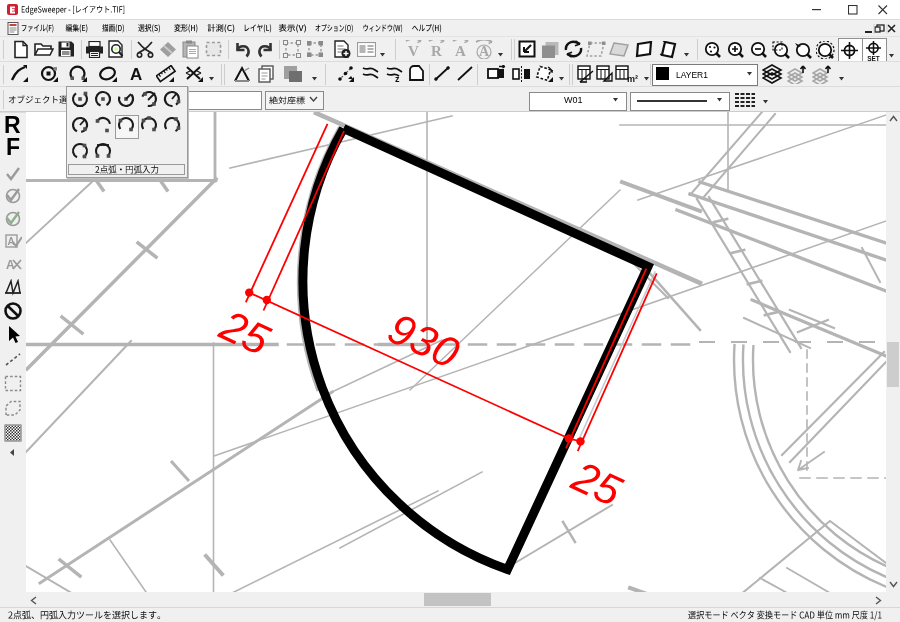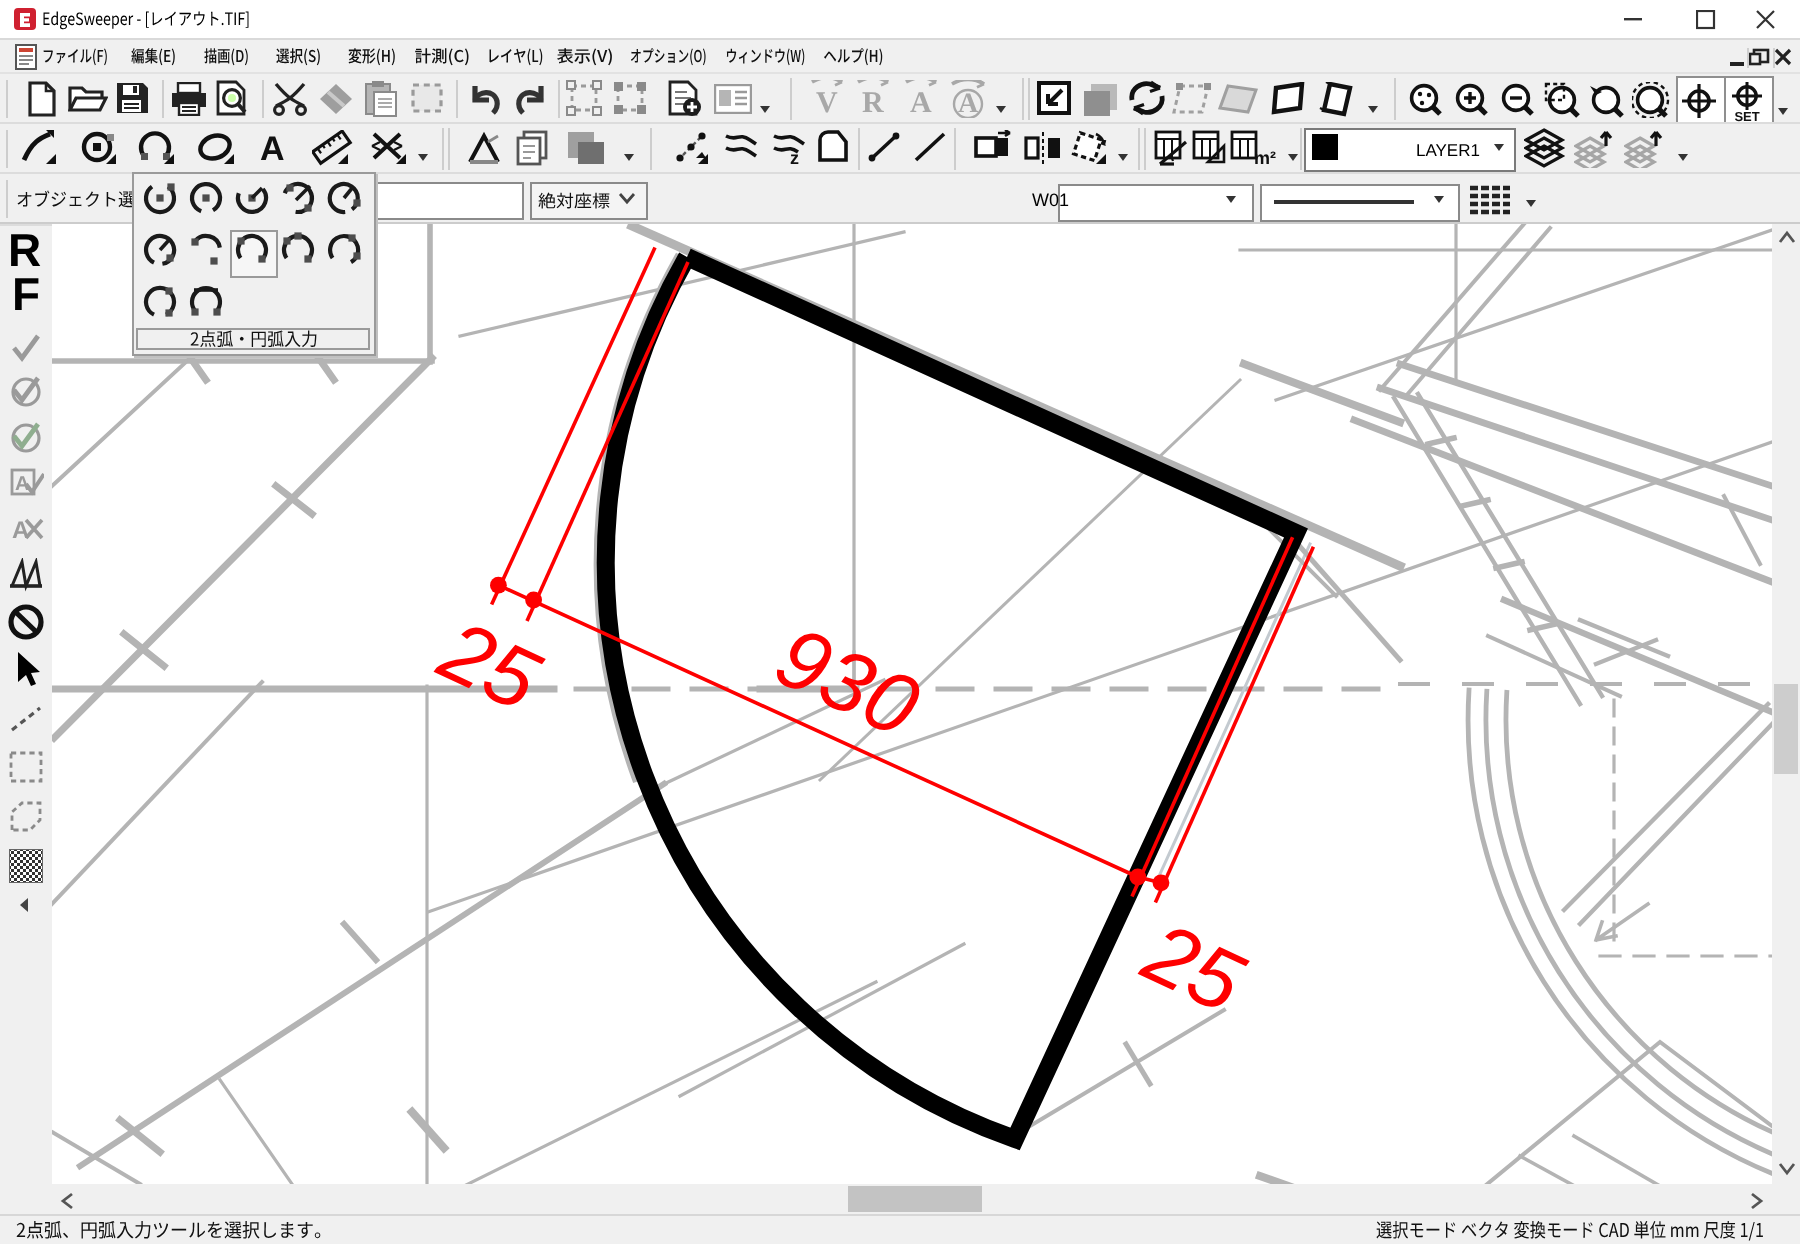--- a/index.html
+++ b/index.html
@@ -419,21 +419,21 @@
     <text x="12" y="17" font-size="9" font-weight="bold" fill="#111">m²</text>
   </svg>
 <svg class="abs" style="left:643px;top:76px" width="8" height="6">
     <path d="M1 1 h5 l-2.5 3.5z" fill="#333"></path>
   </svg>
 <div class="vsep" style="left:650px;top:64px;height:21px"></div>
 <div class="vsep" style="left:653px;top:64px;height:21px"></div>
 
 <div class="abs" style="left:652px;top:64px;width:104px;height:20px;background:#fff;border:1px solid #7a7a7a"></div>
 <div class="abs" style="left:656px;top:67px;width:13px;height:13px;background:#000"></div>
-<div class="abs" style="left:708px;top:70px;font-size:8.5px;color:#000">LAYER1</div>
+<div class="abs" style="left:676px;top:70px;font-size:8.5px;color:#000">LAYER1</div>
 <svg class="abs" style="left:746px;top:71px" width="8" height="6">
     <path d="M1 1 h5 l-2.5 3.5z" fill="#333"></path>
   </svg>
 <svg class="abs" style="left:762px;top:64px" width="21" height="20">
     <path d="M10 1 L19 6 L10 11 L1 6z" fill="none" stroke="#111" stroke-width="1.6"></path>
     <path d="M10 5 L19 10 L10 15 L1 10z" fill="none" stroke="#111" stroke-width="1.6"></path>
     <path d="M10 9 L19 14 L10 19 L1 14z" fill="none" stroke="#111" stroke-width="1.6"></path>
   </svg>
 <svg class="abs" style="left:787px;top:64px" width="21" height="20">
     <path d="M8 5 L15 9 L8 13 L1 9z" fill="none" stroke="#a6a6a6" stroke-width="1.6"></path>
@@ -462,21 +462,21 @@
 
 <div class="abs" style="left:265px;top:91px;width:57px;height:17px;background:#f4f4f4;border:1px solid #8a8a8a"></div>
 <svg class="abs" style="left:0;top:0;overflow:visible" width="1" height="1">
     <path transform="translate(269,103.5) scale(1.0588,1)" d="M5.6 -4.6H6.1V-2.4H5.6ZM4.8 -6.4H6.6V-5.8H4.5ZM6.4 -6.4H6.5L6.6 -6.4L7.0 -6.1Q6.9 -5.8 6.8 -5.5Q6.6 -5.1 6.4 -4.8Q6.2 -4.5 6.1 -4.3Q6.0 -4.4 5.9 -4.5Q5.8 -4.6 5.7 -4.6Q5.8 -4.9 5.9 -5.1Q6.1 -5.4 6.2 -5.7Q6.3 -6.0 6.4 -6.2ZM3.9 -4.8H4.5V-0.4Q4.5 -0.1 4.6 -0.0Q4.7 0.1 5.1 0.1Q5.2 0.1 5.4 0.1Q5.6 0.1 5.8 0.1Q6.1 0.1 6.3 0.1Q6.5 0.1 6.7 0.1Q6.9 0.1 7.0 0.1Q7.3 0.1 7.4 -0.0Q7.5 -0.1 7.6 -0.4Q7.6 -0.6 7.6 -1.1Q7.7 -1.1 7.9 -1.0Q8.1 -0.9 8.2 -0.9Q8.1 -0.3 8.0 0.0Q7.9 0.4 7.7 0.5Q7.5 0.6 7.1 0.6Q7.0 0.6 6.8 0.6Q6.6 0.6 6.3 0.6Q6.1 0.6 5.8 0.6Q5.6 0.6 5.4 0.6Q5.2 0.6 5.1 0.6Q4.6 0.6 4.4 0.6Q4.1 0.5 4.0 0.2Q3.9 0.0 3.9 -0.4ZM4.2 -2.7H7.6V-2.1H4.2ZM4.8 -7.2 5.4 -7.0Q5.2 -6.4 4.9 -5.8Q4.6 -5.2 4.3 -4.7Q4.0 -4.2 3.6 -3.8Q3.6 -3.9 3.5 -3.9Q3.4 -4.0 3.3 -4.1Q3.2 -4.2 3.1 -4.2Q3.5 -4.6 3.8 -5.0Q4.1 -5.5 4.3 -6.1Q4.6 -6.6 4.8 -7.2ZM4.2 -4.8H7.9V-1.8H7.3V-4.2H4.2ZM1.7 -7.1 2.2 -6.9Q2.1 -6.6 1.9 -6.3Q1.7 -5.9 1.5 -5.6Q1.3 -5.3 1.2 -5.1L0.7 -5.3Q0.9 -5.5 1.1 -5.8Q1.2 -6.2 1.4 -6.5Q1.6 -6.9 1.7 -7.1ZM2.6 -6.2 3.2 -5.9Q2.9 -5.4 2.5 -4.9Q2.2 -4.4 1.8 -3.9Q1.4 -3.3 1.1 -3.0L0.7 -3.2Q1.0 -3.5 1.2 -3.8Q1.5 -4.2 1.7 -4.6Q2.0 -5.0 2.2 -5.4Q2.4 -5.8 2.6 -6.2ZM0.3 -5.4 0.6 -5.8Q0.9 -5.6 1.1 -5.3Q1.4 -5.1 1.6 -4.9Q1.8 -4.6 1.9 -4.4L1.5 -4.0Q1.4 -4.2 1.2 -4.4Q1.0 -4.6 0.8 -4.9Q0.6 -5.1 0.3 -5.4ZM2.3 -4.2 2.8 -4.4Q2.9 -4.1 3.1 -3.8Q3.3 -3.5 3.4 -3.2Q3.5 -2.9 3.6 -2.6L3.1 -2.4Q3.0 -2.7 2.9 -3.0Q2.8 -3.3 2.6 -3.6Q2.5 -3.9 2.3 -4.2ZM0.3 -3.3Q0.8 -3.3 1.6 -3.4Q2.4 -3.4 3.2 -3.5L3.2 -2.9Q2.4 -2.9 1.7 -2.8Q0.9 -2.8 0.3 -2.7ZM2.5 -2.2 3.0 -2.3Q3.2 -2.0 3.3 -1.5Q3.5 -1.1 3.5 -0.8L3.1 -0.6Q3.0 -0.9 2.8 -1.4Q2.7 -1.8 2.5 -2.2ZM0.8 -2.3 1.3 -2.2Q1.2 -1.6 1.1 -1.0Q0.9 -0.4 0.7 -0.0Q0.7 -0.0 0.6 -0.1Q0.5 -0.1 0.4 -0.2Q0.3 -0.2 0.2 -0.3Q0.4 -0.6 0.6 -1.2Q0.7 -1.7 0.8 -2.3ZM1.7 -3.1H2.3V0.7H1.7Z M12.7 -5.1H16.6V-4.5H12.7ZM9.0 -5.7H12.9V-5.1H9.0ZM15.0 -7.1H15.6V-0.2Q15.6 0.1 15.5 0.3Q15.5 0.5 15.3 0.5Q15.1 0.6 14.7 0.7Q14.4 0.7 13.9 0.7Q13.8 0.6 13.8 0.5Q13.8 0.3 13.7 0.2Q13.7 0.1 13.6 0.0Q14.0 0.0 14.4 0.0Q14.7 0.0 14.8 0.0Q14.9 0.0 15.0 -0.0Q15.0 -0.1 15.0 -0.2ZM12.8 -3.3 13.3 -3.6Q13.5 -3.3 13.7 -3.0Q13.9 -2.6 14.0 -2.3Q14.2 -2.0 14.2 -1.7L13.7 -1.4Q13.6 -1.7 13.5 -2.0Q13.3 -2.4 13.2 -2.7Q13.0 -3.1 12.8 -3.3ZM9.2 -3.9 9.7 -4.3Q10.1 -3.9 10.5 -3.4Q10.9 -2.9 11.3 -2.5Q11.6 -2.0 11.9 -1.5Q12.2 -1.1 12.4 -0.7L11.9 -0.3Q11.7 -0.7 11.4 -1.1Q11.1 -1.6 10.8 -2.1Q10.4 -2.6 10.0 -3.0Q9.6 -3.5 9.2 -3.9ZM10.6 -7.1H11.2V-5.4H10.6ZM11.6 -4.9 12.2 -4.9Q12.0 -3.6 11.6 -2.5Q11.2 -1.5 10.6 -0.7Q10.1 0.0 9.2 0.6Q9.2 0.5 9.1 0.5Q9.0 0.4 8.9 0.3Q8.8 0.2 8.8 0.1Q9.6 -0.4 10.1 -1.1Q10.7 -1.8 11.0 -2.8Q11.4 -3.8 11.6 -4.9Z M21.5 -5.3H22.1V0.2H21.5ZM19.2 -1.9H24.6V-1.4H19.2ZM18.6 -0.1H25.1V0.5H18.6ZM20.0 -5.2 20.6 -5.1Q20.4 -4.2 20.1 -3.5Q19.8 -2.8 19.2 -2.3Q19.1 -2.3 19.1 -2.4Q19.0 -2.5 18.9 -2.6Q18.8 -2.6 18.7 -2.7Q19.3 -3.1 19.6 -3.7Q19.9 -4.3 20.0 -5.2ZM19.8 -3.8 20.1 -4.2Q20.4 -4.0 20.6 -3.8Q20.8 -3.5 21.0 -3.3Q21.3 -3.1 21.4 -2.9L21.0 -2.5Q20.9 -2.7 20.7 -2.9Q20.5 -3.1 20.2 -3.4Q20.0 -3.6 19.8 -3.8ZM23.4 -5.2 24.0 -5.1Q23.8 -4.2 23.5 -3.5Q23.1 -2.8 22.6 -2.4Q22.5 -2.5 22.4 -2.5Q22.4 -2.6 22.3 -2.7Q22.2 -2.8 22.1 -2.8Q22.7 -3.2 23.0 -3.8Q23.3 -4.4 23.4 -5.2ZM23.1 -3.8 23.5 -4.2Q23.8 -4.0 24.1 -3.7Q24.4 -3.5 24.7 -3.2Q24.9 -3.0 25.1 -2.8L24.7 -2.3Q24.5 -2.5 24.3 -2.8Q24.0 -3.1 23.7 -3.3Q23.4 -3.6 23.1 -3.8ZM21.2 -7.1H21.8V-5.8H21.2ZM18.3 -6.2H25.1V-5.6H18.3ZM18.0 -6.2H18.6V-3.9Q18.6 -3.4 18.5 -2.8Q18.5 -2.2 18.4 -1.6Q18.4 -1.0 18.2 -0.4Q18.0 0.2 17.8 0.7Q17.7 0.6 17.6 0.5Q17.5 0.5 17.4 0.4Q17.3 0.3 17.2 0.3Q17.5 -0.2 17.6 -0.7Q17.8 -1.2 17.8 -1.8Q17.9 -2.3 17.9 -2.9Q18.0 -3.4 18.0 -3.9Z M29.2 -3.1H33.2V-2.6H29.2ZM28.7 -6.8H33.7V-6.2H28.7ZM28.7 -2.0H33.7V-1.5H28.7ZM32.1 -0.9 32.5 -1.2Q32.7 -1.0 33.0 -0.8Q33.2 -0.6 33.4 -0.4Q33.6 -0.1 33.7 0.0L33.2 0.4Q33.1 0.2 32.9 -0.0Q32.7 -0.3 32.5 -0.5Q32.3 -0.7 32.1 -0.9ZM29.5 -5.1V-4.1H32.9V-5.1ZM29.0 -5.6H33.4V-3.6H29.0ZM30.9 -1.7H31.5V0.0Q31.5 0.3 31.4 0.4Q31.4 0.5 31.2 0.6Q31.0 0.7 30.8 0.7Q30.5 0.7 30.1 0.7Q30.1 0.6 30.0 0.4Q30.0 0.3 29.9 0.2Q30.2 0.2 30.4 0.2Q30.7 0.2 30.7 0.2Q30.8 0.2 30.8 0.1Q30.9 0.1 30.9 0.0ZM29.7 -1.3 30.2 -1.0Q29.9 -0.6 29.5 -0.2Q29.2 0.1 28.8 0.4Q28.7 0.3 28.6 0.2Q28.5 0.1 28.4 0.0Q28.8 -0.2 29.1 -0.6Q29.5 -0.9 29.7 -1.3ZM30.3 -6.5H30.8V-5.3H30.3ZM30.3 -5.4H30.8V-3.8H30.3ZM31.6 -6.5H32.1V-5.3H31.6ZM31.6 -5.4H32.0V-3.8H31.6ZM25.9 -5.3H28.7V-4.7H25.9ZM27.1 -7.1H27.7V0.7H27.1ZM27.1 -4.9 27.5 -4.8Q27.4 -4.3 27.3 -3.8Q27.1 -3.2 26.9 -2.7Q26.7 -2.2 26.5 -1.7Q26.3 -1.3 26.1 -0.9Q26.0 -1.1 25.9 -1.2Q25.8 -1.4 25.8 -1.5Q26.0 -1.8 26.2 -2.2Q26.4 -2.6 26.6 -3.0Q26.7 -3.5 26.9 -4.0Q27.0 -4.5 27.1 -4.9ZM27.7 -4.2Q27.8 -4.1 27.9 -3.9Q28.1 -3.7 28.2 -3.4Q28.4 -3.1 28.5 -2.9Q28.7 -2.7 28.7 -2.6L28.4 -2.1Q28.3 -2.3 28.2 -2.5Q28.1 -2.8 27.9 -3.1Q27.7 -3.3 27.6 -3.5Q27.5 -3.8 27.4 -3.9Z" fill="#111"></path>
   </svg>
 <svg class="abs" style="left:309px;top:96px" width="10" height="8">
     <path d="M1 1 l3.5 4 l3.5 -4" stroke="#444" stroke-width="1.4" fill="none"></path>
   </svg>
 
 <div class="abs" style="left:529px;top:92px;width:96px;height:17px;background:#fff;border:1px solid #8a8a8a"></div>
-<div class="abs" style="left:516px;top:95px;font-size:9px;color:#000">W01</div>
+<div class="abs" style="left:564px;top:95px;font-size:9px;color:#000">W01</div>
 <svg class="abs" style="left:612px;top:97px" width="8" height="6">
     <path d="M1 1 h5 l-2.5 3.5z" fill="#333"></path>
   </svg>
 
 <div class="abs" style="left:630px;top:92px;width:98px;height:17px;background:#fff;border:1px solid #8a8a8a"></div>
 <div class="abs" style="left:637px;top:100px;width:70px;height:1.5px;background:#333"></div>
 <svg class="abs" style="left:716px;top:97px" width="8" height="6">
     <path d="M1 1 h5 l-2.5 3.5z" fill="#333"></path>
   </svg>
 <svg class="abs" style="left:733px;top:91px" width="26" height="18">

